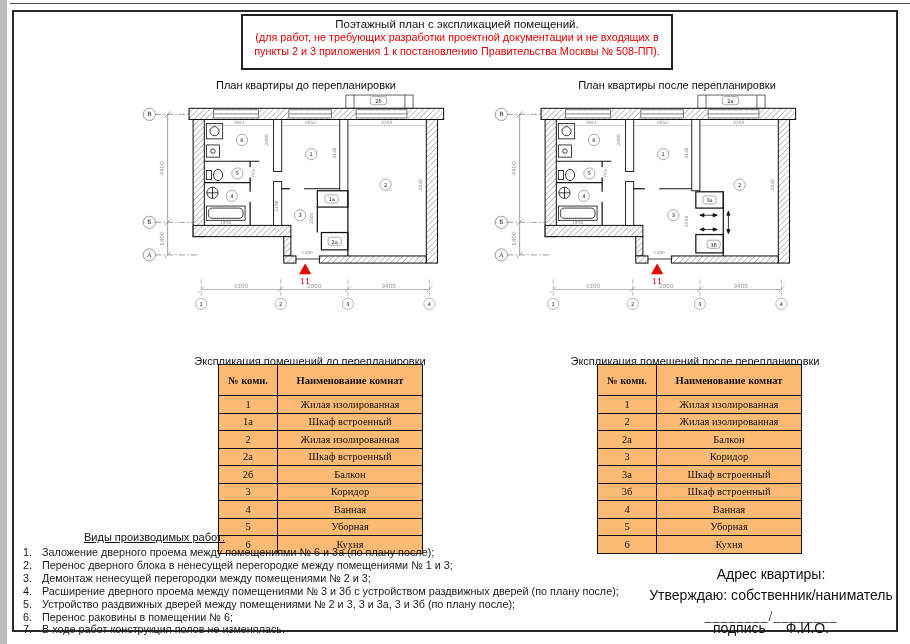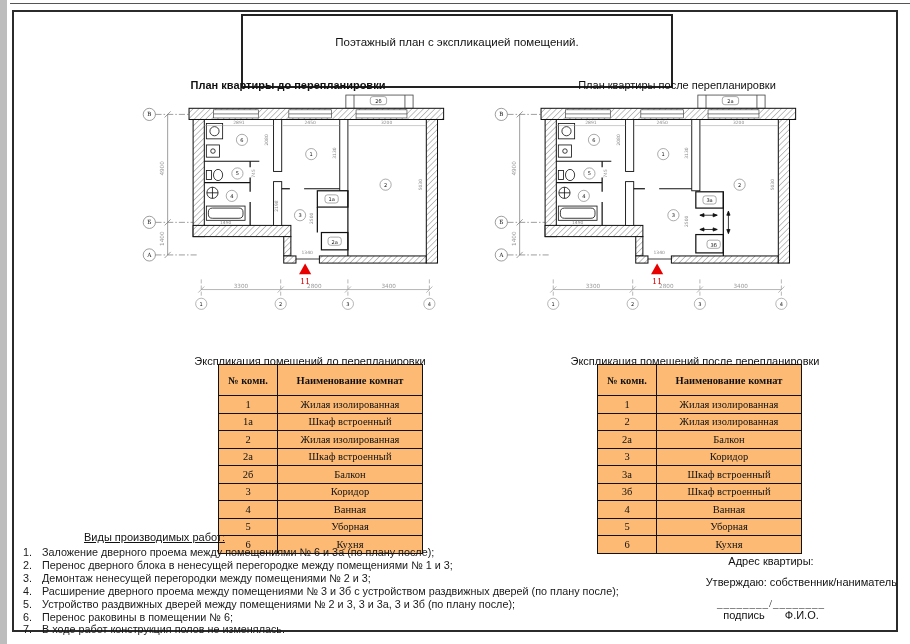--- a/index.html
+++ b/index.html
@@ -6,27 +6,27 @@
   body{
     width:910px;height:644px;position:relative;background:#ffffff;
     font-family:"Liberation Sans",sans-serif;color:#1a1a1a;overflow:hidden;
   }
   .edge-strip{position:absolute;left:0;top:0;width:7px;height:644px;background:#bdbdbd;}
   .top-line{position:absolute;left:10px;top:3px;width:900px;height:1px;background:#555;}
   .frame{position:absolute;left:12px;top:10px;width:882px;height:618px;border:2px solid #2b2b2b;}
 
   .title-box{
     position:absolute;left:241px;top:14px;width:428px;height:50px;
-    border:2px solid #222;text-align:center;padding-top:20px;box-sizing:content-box;
+    border:2px solid #222;text-align:center;padding-top:2px;box-sizing:content-box;
   }
   .doc-title{font-size:11.5px;color:#111;}
   .doc-note{font-size:10.8px;color:#e80000;line-height:1.28;padding:1px 10px 0 10px;}
 
   .plan-title{position:absolute;top:79px;font-size:11px;color:#111;text-align:center;}
-  .plan-title.left{left:138px;width:300px;font-weight:bold;}
+  .plan-title.left{left:156px;width:300px;}
   .plan-title.right{left:522px;width:310px;}
 
   .plan{position:absolute;top:92px;width:316px;height:222px;}
   .plan.left{left:140px;}
   .plan.right{left:492px;}
   .plan text{text-anchor:middle;}
   .plan .dim{font-family:"DejaVu Sans",sans-serif;font-size:4.4px;fill:#8a8a8a;}
   .plan .dimb{font-family:"DejaVu Sans",sans-serif;font-size:5.6px;fill:#9a9a9a;}
   .plan .rm{font-family:"DejaVu Sans",sans-serif;font-size:5px;fill:#111;}
   .plan .ax{font-family:"DejaVu Serif",serif;font-size:5.6px;fill:#222;}
@@ -47,35 +47,36 @@
   table.exp .c1{width:50px;}
   table.exp .c2{width:136px;}
 
   .works-title{position:absolute;left:84px;top:531px;font-size:11px;color:#111;
     text-decoration:underline;}
   .works{position:absolute;left:23px;top:546px;width:618px;font-size:10.8px;color:#1a1a1a;}
   .work-row{display:flex;line-height:12.9px;}
   .work-num{width:19px;flex:none;}
   .work-text{flex:1;}
 
-  .footer{position:absolute;left:645px;top:555px;width:252px;text-align:center;
-    font-size:11px;color:#111;line-height:13px;}
-  .footer .approval{margin-top:8px;text-align:right;}
+  .footer{position:absolute;left:645px;top:568px;width:252px;text-align:center;
+    font-size:14px;color:#111;line-height:13px;}
+  .footer .approval{margin-top:8px;}
   .footer .sig-line{margin-top:8px;letter-spacing:1px;font-family:Liberation Serif, serif;}
   .footer .sig-caps{display:flex;justify-content:center;gap:20px;margin-top:-1px;}
 </style>
 </head>
 <body>
 
 <div class="edge-strip"></div>
 <div class="top-line"></div>
 <div class="frame"></div>
 
 <div class="title-box">
   <div class="doc-title">Поэтажный план с экспликацией помещений.</div>
+  <div class="doc-note">(для работ, не требующих разработки проектной документации и не входящих в пункты 2 и 3 приложения 1 к постановлению Правительства Москвы № 508-ПП).</div>
 </div>
 
 <div class="plan-title left">План квартиры до перепланировки</div>
 <div class="plan-title right">План квартиры после перепланировки</div>
 
 <svg class="plan left" viewBox="0 0 310 218">
   <defs>
     <pattern id="hA" width="4" height="4" patternUnits="userSpaceOnUse" patternTransform="rotate(45)">
       <rect width="4" height="4" fill="#ffffff"></rect>
       <line x1="0" y1="0" x2="0" y2="4" stroke="#777" stroke-width="0.9"></line>

